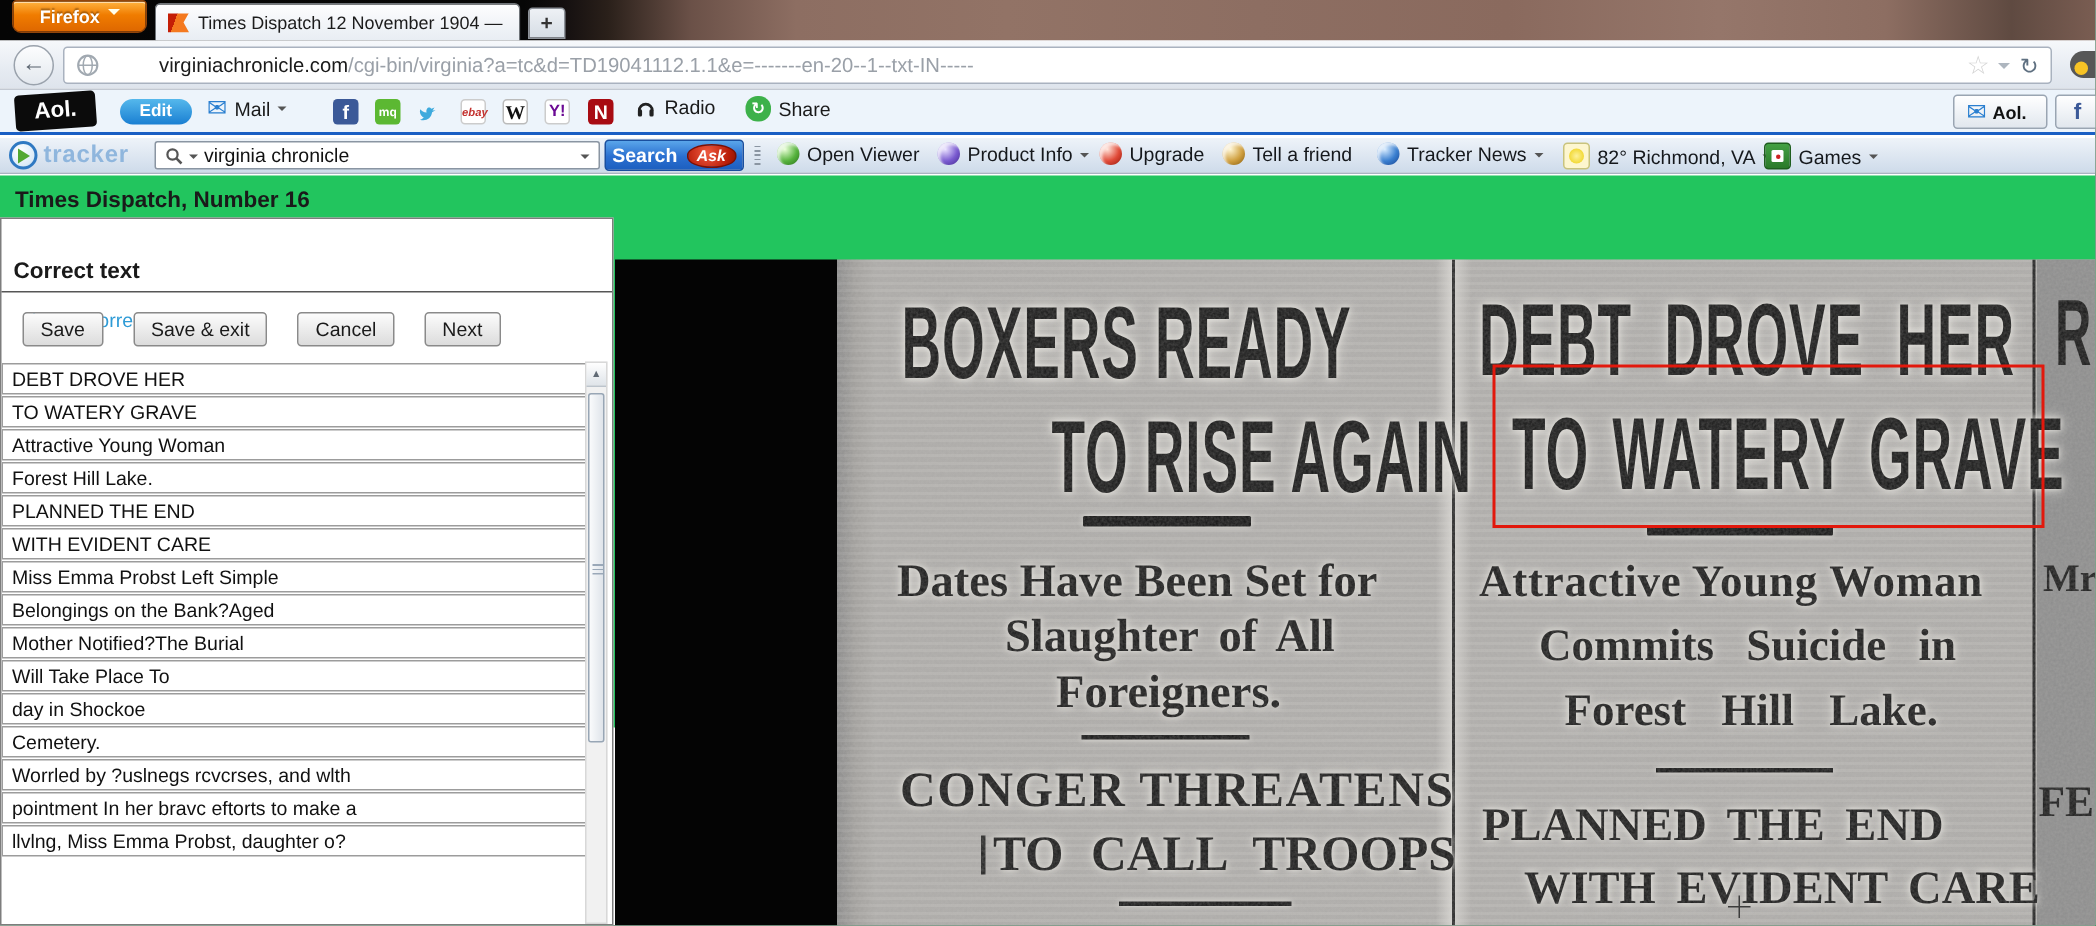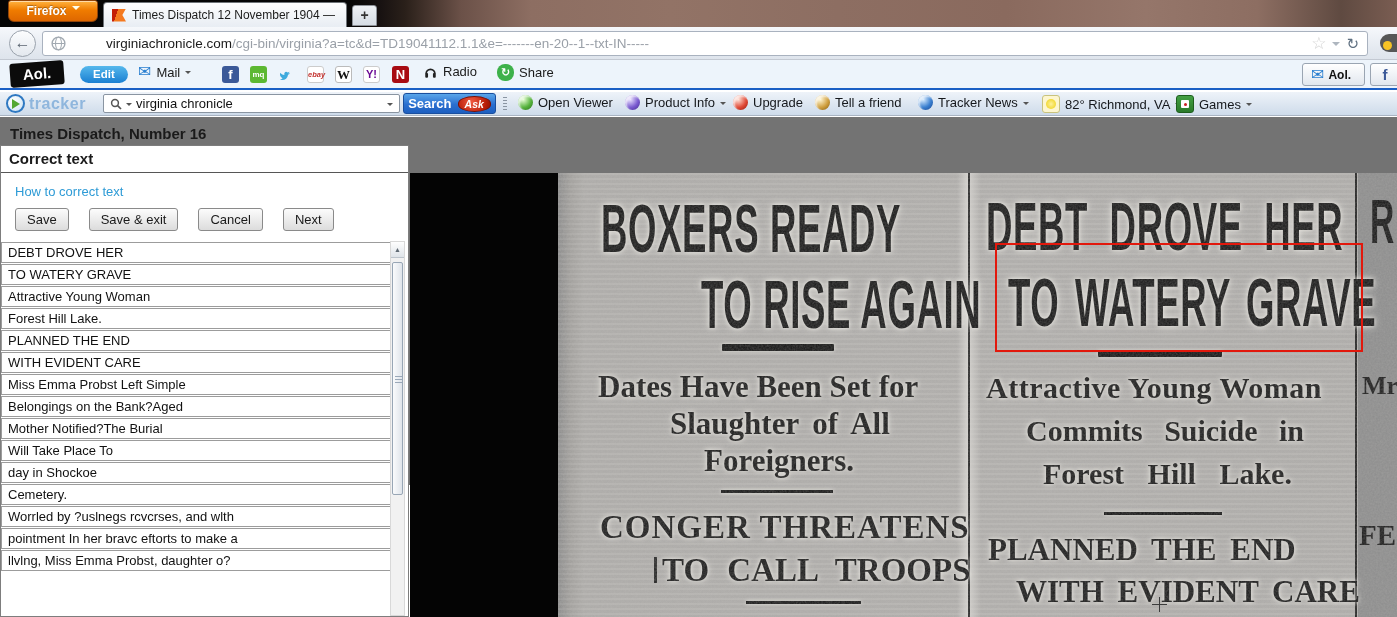--- a/index.html
+++ b/index.html
@@ -109,24 +109,24 @@
   .ccaret{width:0;height:0;border:3.5px solid transparent;border-top-color:#555;margin-top:4px;}
   .sun{width:18px;height:18px;border:1px solid #c9c37e;border-radius:3px;background:#fdf6cf;position:relative;}
   .sun i{position:absolute;left:3px;top:3px;width:10px;height:10px;border-radius:50%;
     background:radial-gradient(#fdf19a,#f2d937 70%,#e3c31d);}
   .gamesicon{width:18px;height:18px;border:1px solid #1e5e1e;border-radius:3px;
     background:linear-gradient(#43a043,#2a7a2a);position:relative;}
   .gamesicon i{position:absolute;left:4px;top:4px;width:8px;height:8px;background:#fff;border-radius:1px;}
   .gamesicon i b{position:absolute;left:3px;top:3px;width:3px;height:3px;border-radius:50%;background:#c22;}
 
   
-  .content{position:absolute;top:117px;left:0;width:1397px;height:368px;background:#737373;}
+  .content{position:absolute;top:117px;left:0;width:1397px;height:368px;background:#22c55e;}
   .pagetitle{position:absolute;left:10px;top:8px;font-size:15px;font-weight:bold;color:#1a1a1a;}
   .panel{position:absolute;left:0;top:28px;width:409px;height:472px;border:1px solid #7d7d7d;background:#fff;}
-  .phead{height:27px;padding:4px 8px;font-size:15px;font-weight:bold;color:#1a1a1a;border-bottom:1px solid #565656;}
+  .phead{height:27px;padding:4px 8px;font-size:15px;font-weight:bold;color:#1a1a1a;border-bottom:1px solid #565656;margin-top:22px;}
   .howto{display:inline-block;margin:11px 0 0 14px;color:#2e9bd6;font-size:13px;text-decoration:none;cursor:pointer;}
   .btnrow{position:absolute;left:14px;top:62px;display:flex;gap:20px;}
   .btn{background:linear-gradient(#fcfcfc,#dcdcdc);border:1px solid #8a8a8a;border-radius:3px;
     font-size:13px;color:#1a1a1a;padding:3px 11px;cursor:pointer;font-family:"Liberation Sans",sans-serif;}
   .rows{position:absolute;left:0;top:96px;width:390px;}
   .row{height:21px;border:1px solid #9c9c9c;margin-bottom:1px;background:#fff;font-size:13px;
     color:#111;padding:2px 6px 0;white-space:nowrap;overflow:hidden;cursor:text;}
   .vscroll{position:absolute;right:3px;top:95px;width:15px;height:375px;background:#f1f1f1;
     border:1px solid #d8d8d8;}
   .sarrow{height:16px;background:linear-gradient(#fefefe,#dfe4e9);border-bottom:1px solid #bcc4cc;

